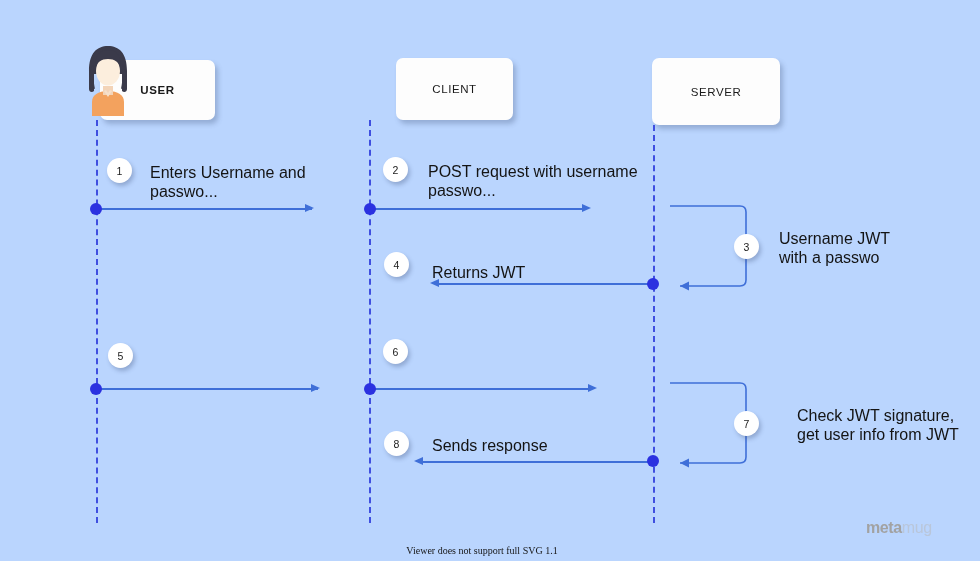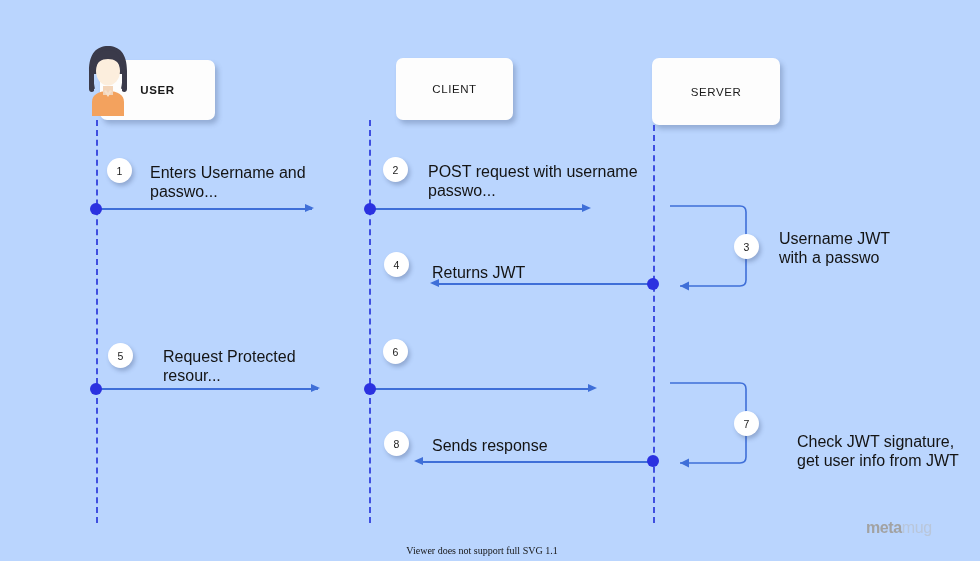--- a/index.html
+++ b/index.html
@@ -186,39 +186,35 @@
   <div class="badge" style="left:384px; top:252px;">4</div>
   <div class="msg-text" style="left:432px; top:257px;margin-top:6px;">
     <span>Returns JWT</span>
     <span class="l2"></span>
   </div>
 
   <div class="msg-line" style="left:96px; top:388px; width:222px;"></div>
   <div class="arrow-r" style="left:311px; top:384px;"></div>
   <div class="dot" style="left:90px; top:383px;"></div>
   <div class="badge" style="left:108px; top:343px;">5</div>
-  <div class="msg-text" style="left:163px; top:347px;">
-    <span>Request Protected</span>
-    <span class="l2">resour...</span>
-  </div>
 
   <div class="msg-line" style="left:369px; top:388px; width:222px;"></div>
   <div class="arrow-r" style="left:588px; top:384px;"></div>
   <div class="dot" style="left:364px; top:383px;"></div>
   <div class="badge" style="left:383px; top:339px;">6</div>
 
   <div class="selfloop" style="left:668px; top:377px; width:95px; height:92px;">
     <svg width="95" height="92" viewBox="0 0 95 92">
       <path d="M2 6 L72 6 Q78 6 78 12 L78 80 Q78 86 72 86 L12 86" fill="none" stroke="#3f6fd8" stroke-width="1.6"></path>
       <path d="M12 86 L21 81.5 L21 90.5 Z" fill="#3f6fd8"></path>
     </svg>
   </div>
   <div class="dot" style="left:647px; top:455px;"></div>
   <div class="badge" style="left:734px; top:411px;">7</div>
-  <div class="msg-text" style="left:797px; top:406px;margin-top:26px;">
+  <div class="msg-text" style="left:797px; top:406px;">
     <span>Check JWT signature,</span>
     <span class="l2">get user info from JWT</span>
   </div>
 
   <div class="msg-line" style="left:422px; top:461px; width:231px;"></div>
   <div class="arrow-l" style="left:414px; top:457px;"></div>
   <div class="badge" style="left:384px; top:431px;">8</div>
   <div class="msg-text" style="left:432px; top:436px;text-align:center;">
     <span>Sends response</span>
     <span class="l2"></span>

